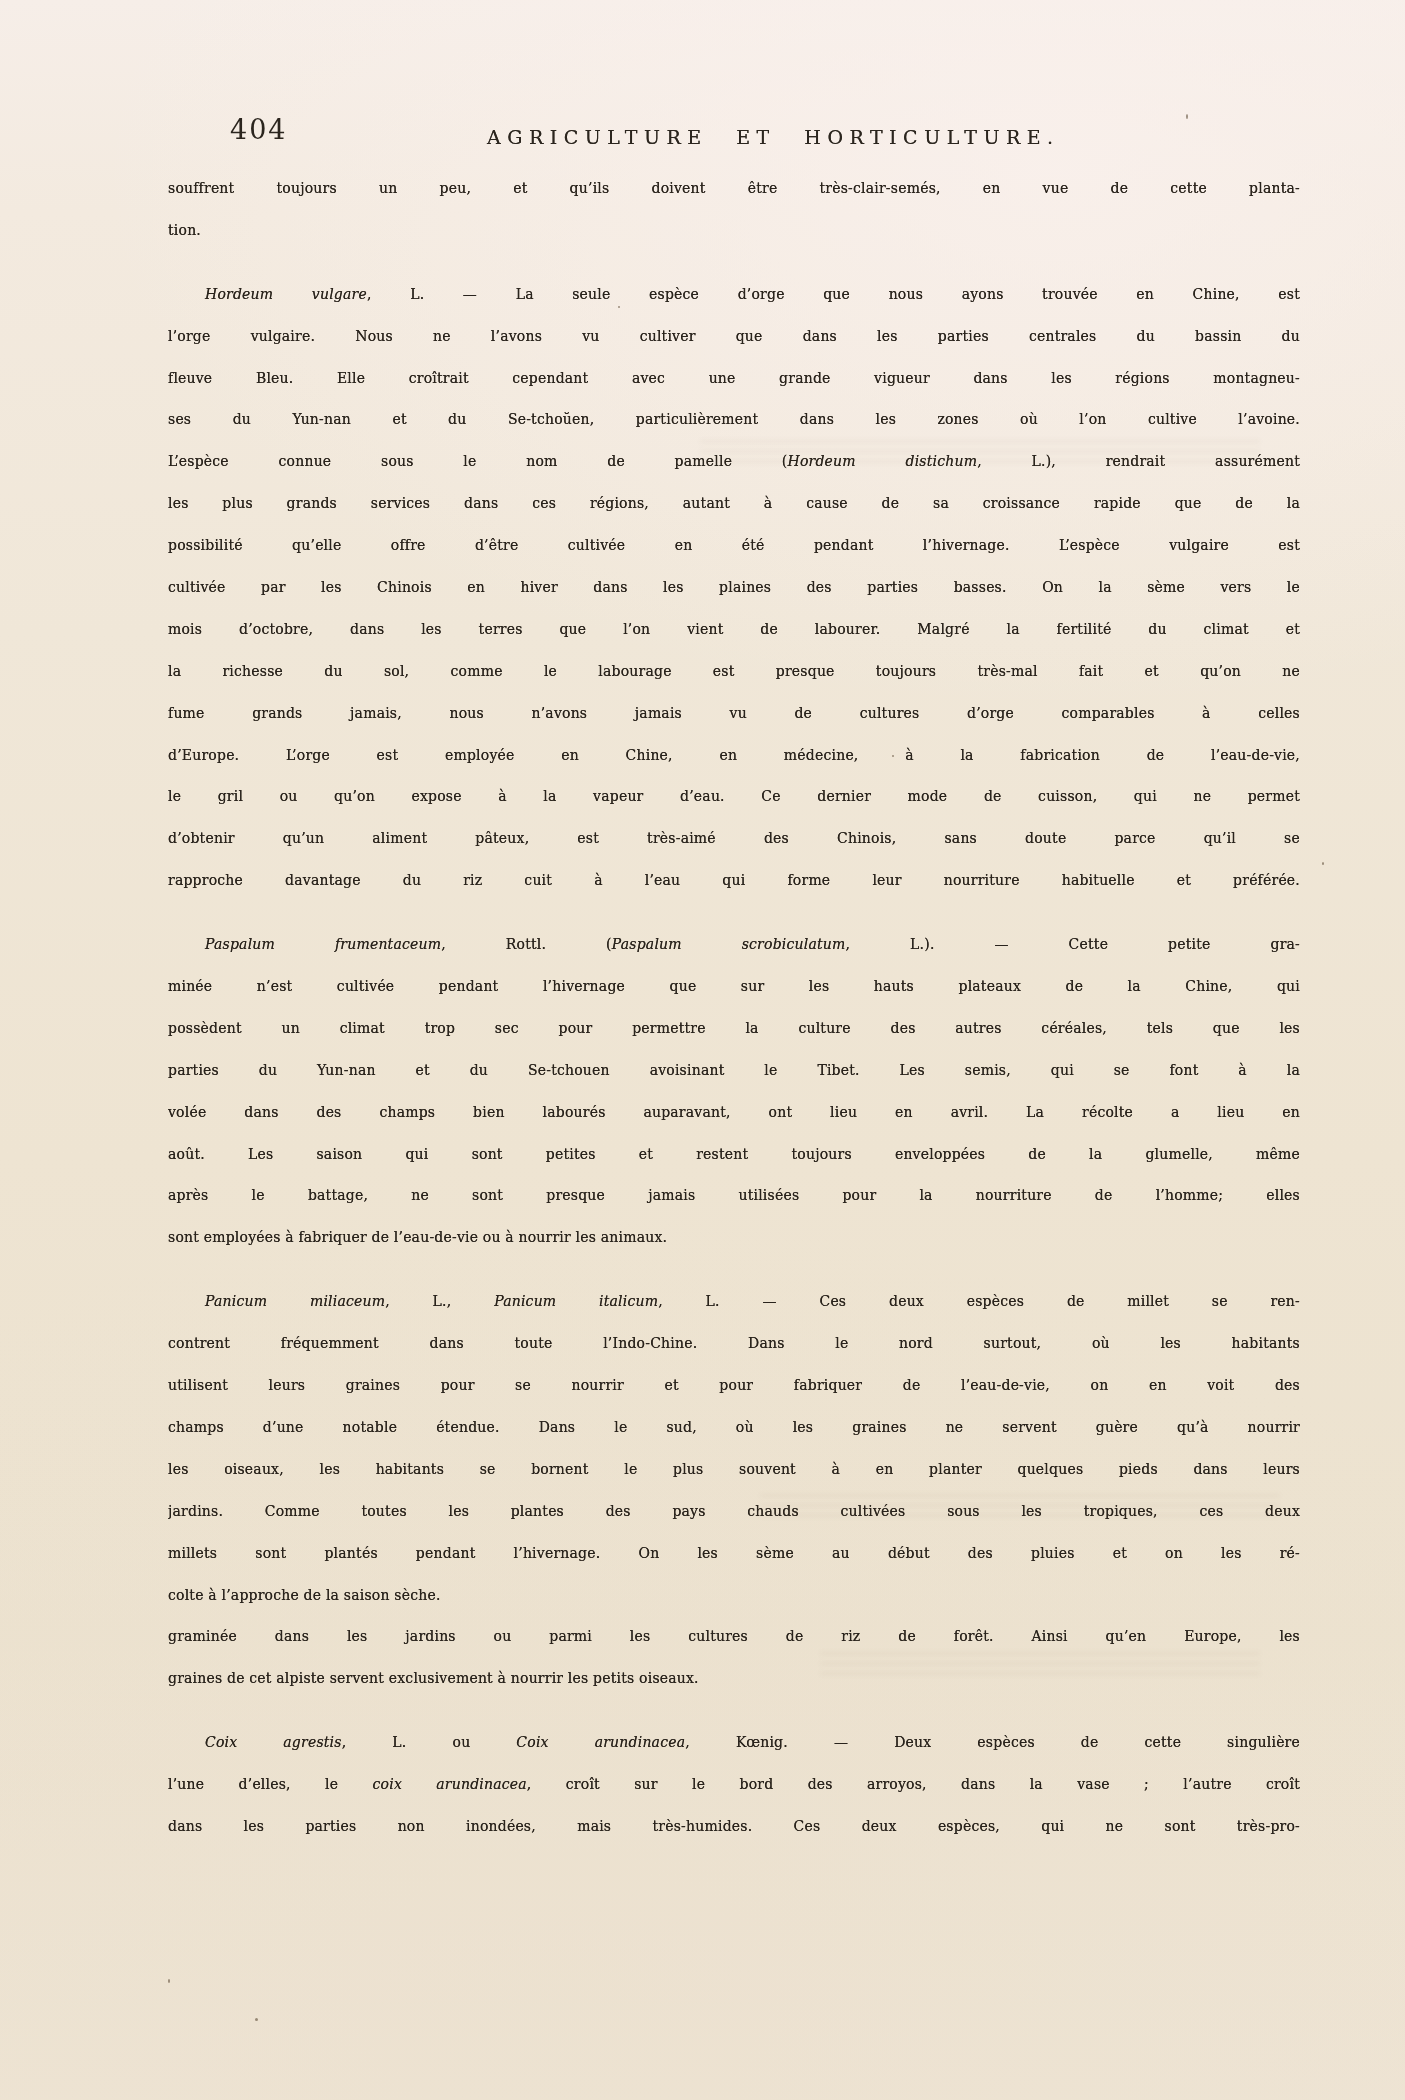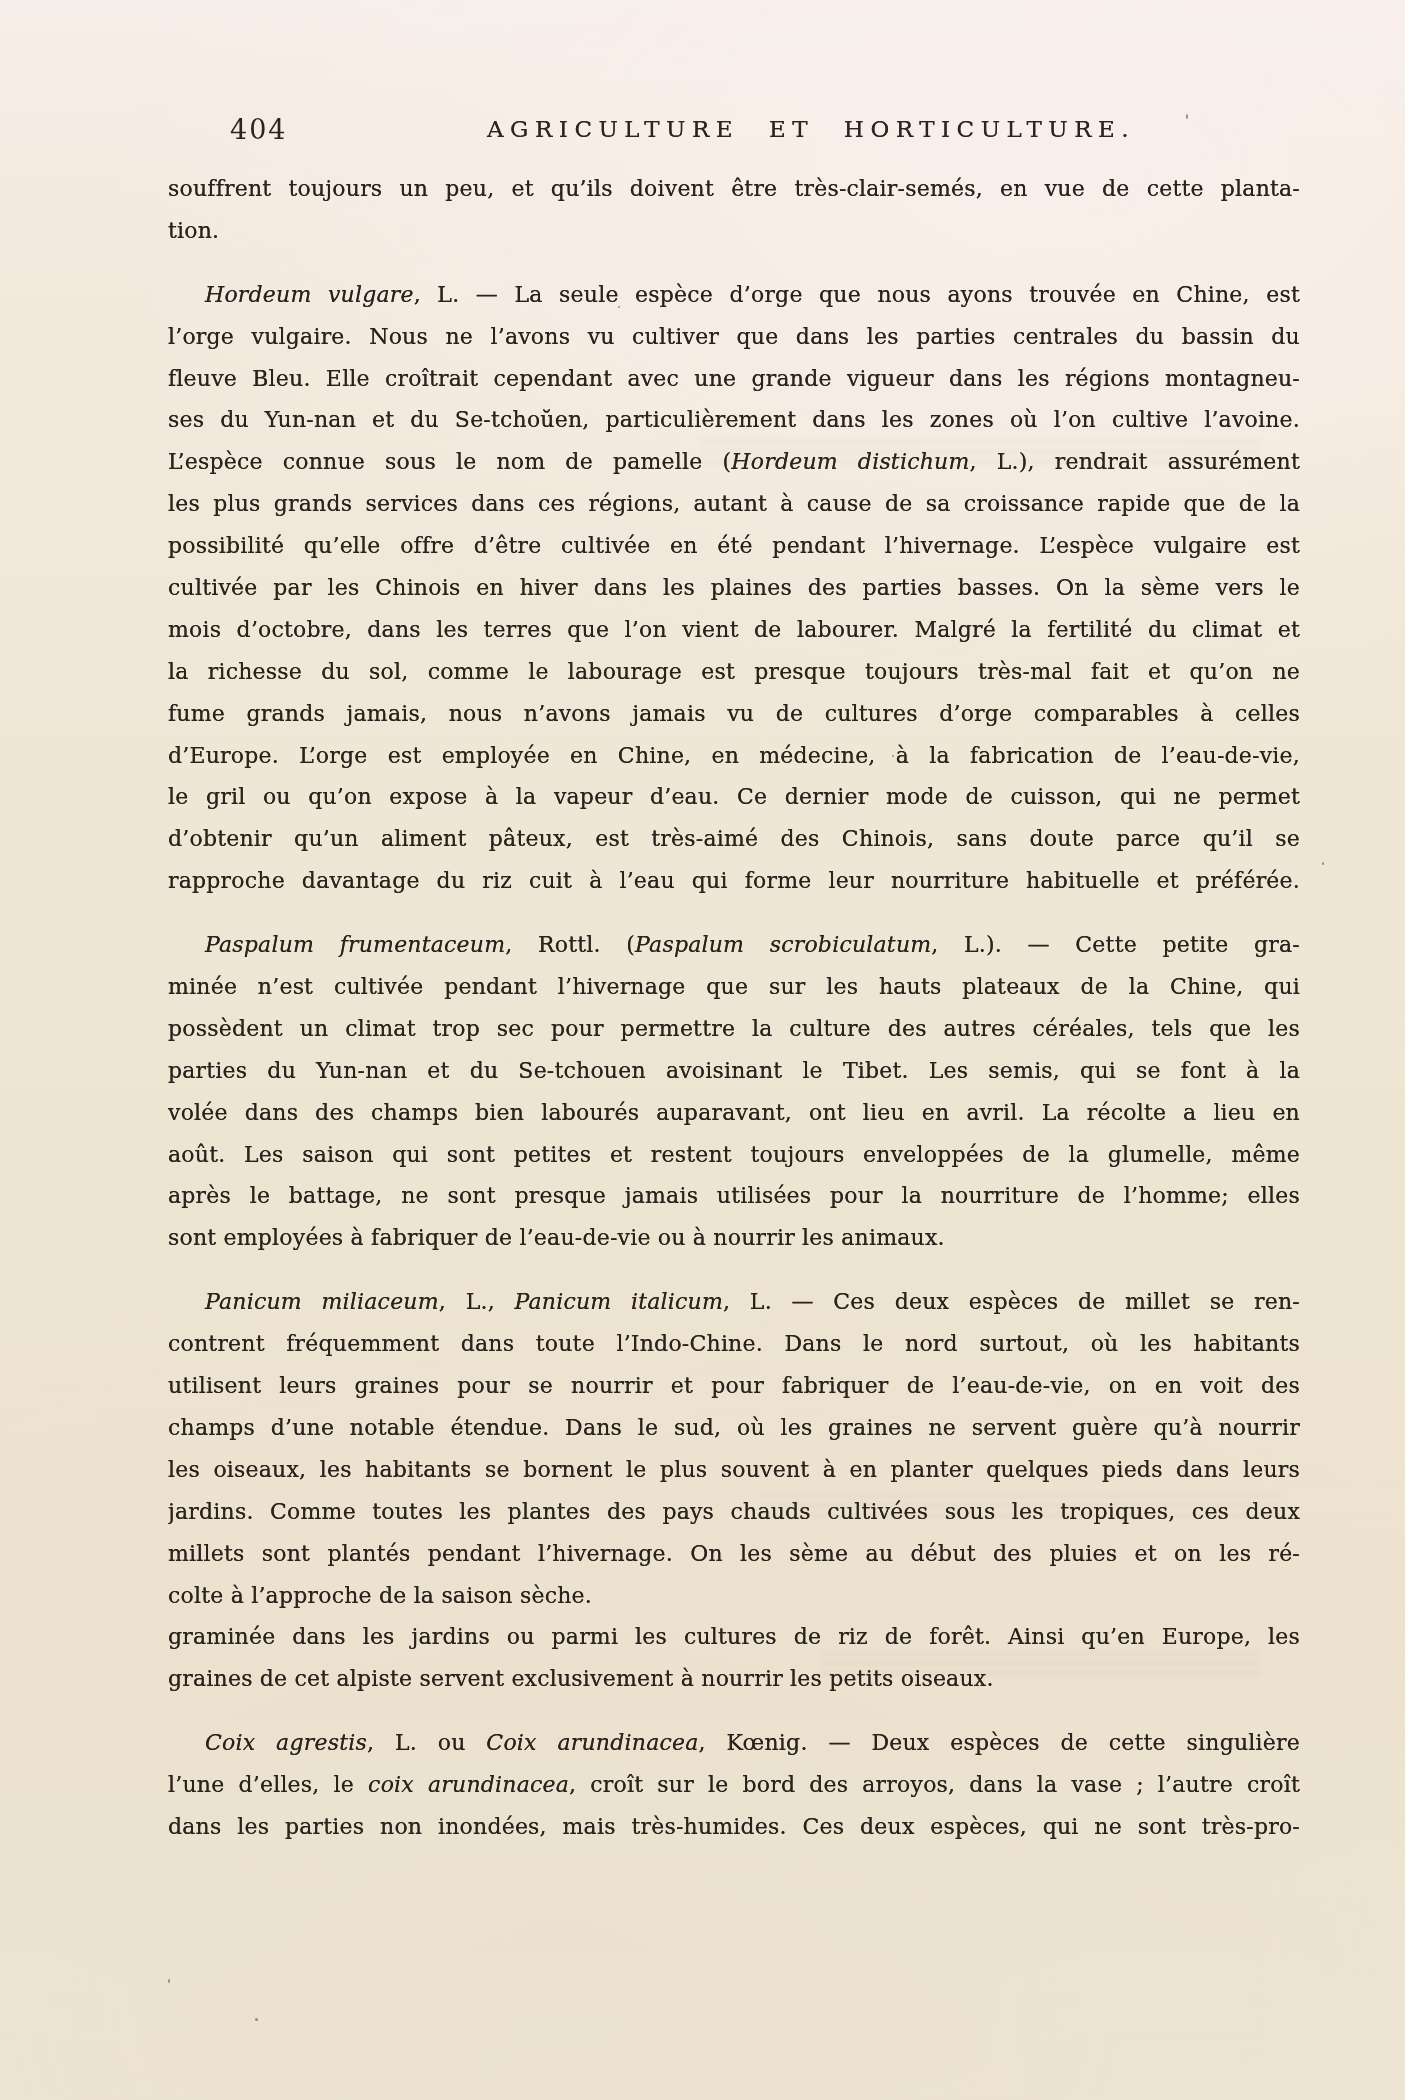--- a/index.html
+++ b/index.html
@@ -14,30 +14,30 @@
     font-family:"DejaVu Serif","Liberation Serif",serif;
     color:#29231c;
   }
   .running-head{position:absolute;top:113px;left:0;width:100%;height:40px;}
   .page-number{
     position:absolute;left:230px;top:3px;
     font-size:27px;line-height:1;letter-spacing:2px;
     color:#2b251e;
   }
   .head-title{
-    position:absolute;left:487px;top:5px;
-    font-size:23px;line-height:1;
+    position:absolute;left:487px;top:15px;
+    font-size:19px;line-height:1;
     letter-spacing:6.5px;word-spacing:16px;
     color:#2b251e;
     text-shadow:0 0 .5px rgba(43,37,30,.8);
     white-space:nowrap;
   }
   .text-block{
     position:absolute;left:168px;top:168px;width:1132px;
-    font-size:22px;
+    font-size:14px;
     text-shadow:0 0 .6px rgba(40,32,24,.85);
   }
   .line{
     height:41.9px;line-height:41.9px;
     text-align:justify;text-align-last:justify;
     overflow:hidden;white-space:nowrap0; 
     letter-spacing:.2px;
   }
   .line.noj{text-align-last:left;}
   .line.ind{text-indent:37px;margin-top:22px;}

